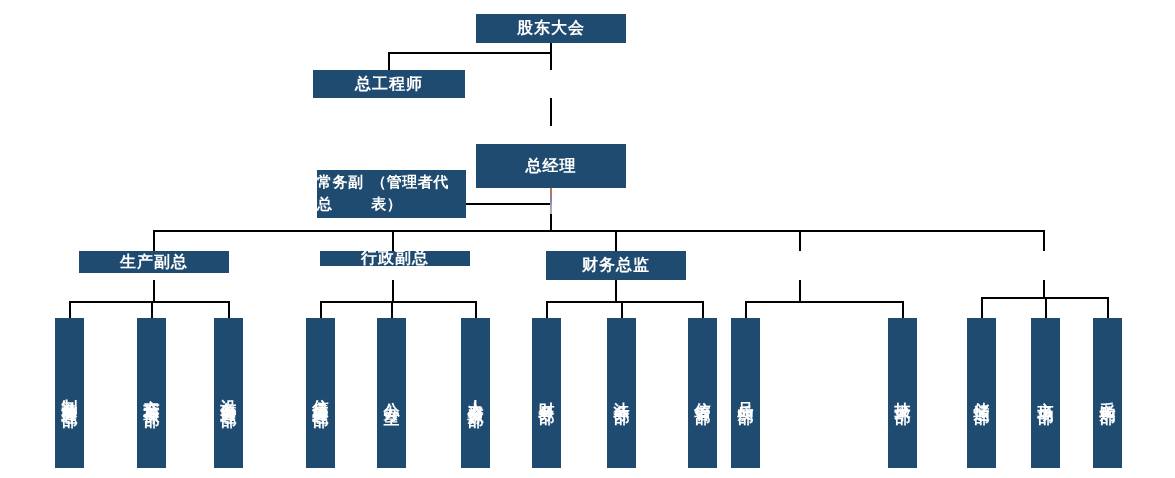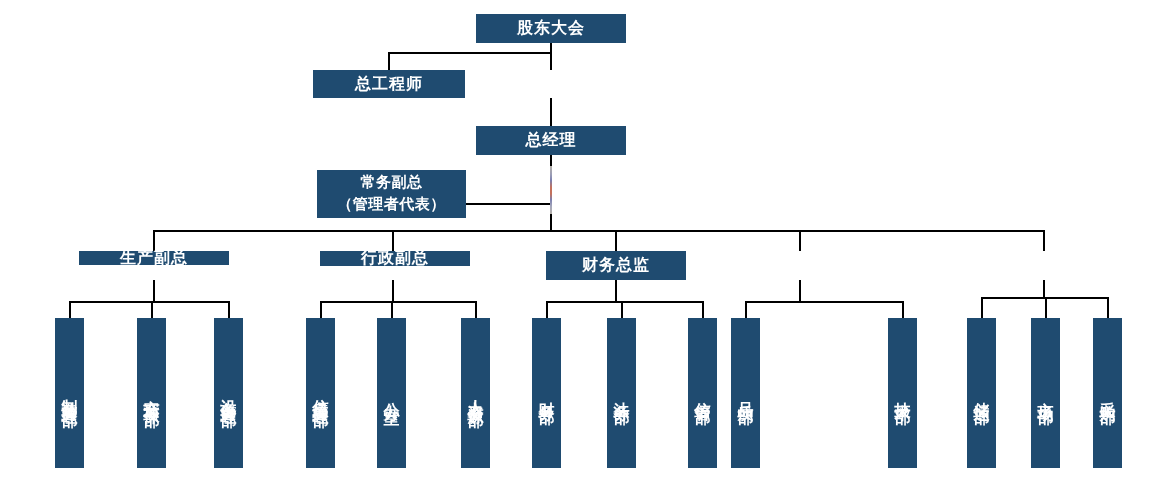--- a/index.html
+++ b/index.html
@@ -17,21 +17,21 @@
   }
   .node{
     position:absolute;
     background:var(--node-fill);
     color:var(--node-text);
     display:flex;align-items:center;justify-content:center;
     font-weight:bold;
     box-sizing:border-box;
   }
   .node.h{font-size:16px;letter-spacing:1px;white-space:nowrap;align-items:center;}
-  .node.two-line{flex-direction:column;font-size:15px;line-height:1.45;letter-spacing:0.5px;}
+  .node.two-line{flex-direction:row;font-size:15px;line-height:1.45;letter-spacing:0.5px;}
   .node.v{font-size:16px;}
   .node.v .vtext{
     writing-mode:vertical-rl;
     text-orientation:upright;
     letter-spacing:3px;
     line-height:1;
   }
   .ln{position:absolute;background:var(--line);}
   .artifact{
     position:absolute;left:550px;top:166px;width:2px;height:48px;
@@ -88,29 +88,29 @@
   <div class="ln" style="left:981px;top:297px;width:2px;height:21px"></div>
   <div class="ln" style="left:1045px;top:297px;width:2px;height:21px"></div>
   <div class="ln" style="left:1107px;top:297px;width:2px;height:21px"></div>
 
   <div class="node h" style="left:476px;top:14px;width:150px;height:29px">
     <span>股东大会</span>
   </div>
   <div class="node h" style="left:313px;top:70px;width:152px;height:28px">
     <span>总工程师</span>
   </div>
-  <div class="node h" style="left:476px;top:126px;width:150px;height:29px">
+  <div class="node h" style="left:476px;top:144px;width:150px;height:44px">
     <span>总经理</span>
   </div>
   <div class="node two-line" style="left:317px;top:170px;width:149px;height:48px">
     <span>常务副总</span>
     <span>（管理者代表）</span>
   </div>
 
-  <div class="node h" style="left:79px;top:251px;width:150px;height:14px">
+  <div class="node h" style="left:79px;top:251px;width:150px;height:22px">
     <span>生产副总</span>
   </div>
   <div class="node h" style="left:320px;top:251px;width:150px;height:15px">
     <span>行政副总</span>
   </div>
   <div class="node h" style="left:546px;top:251px;width:140px;height:29px">
     <span>财务总监</span>
   </div>
 
   <div class="node v" style="left:55px;top:318px;width:29px;height:150px">

